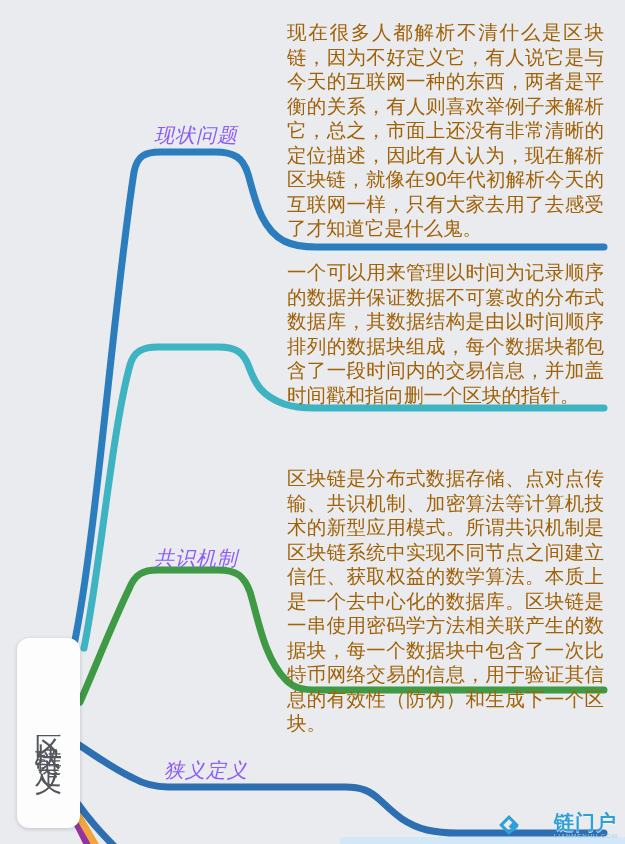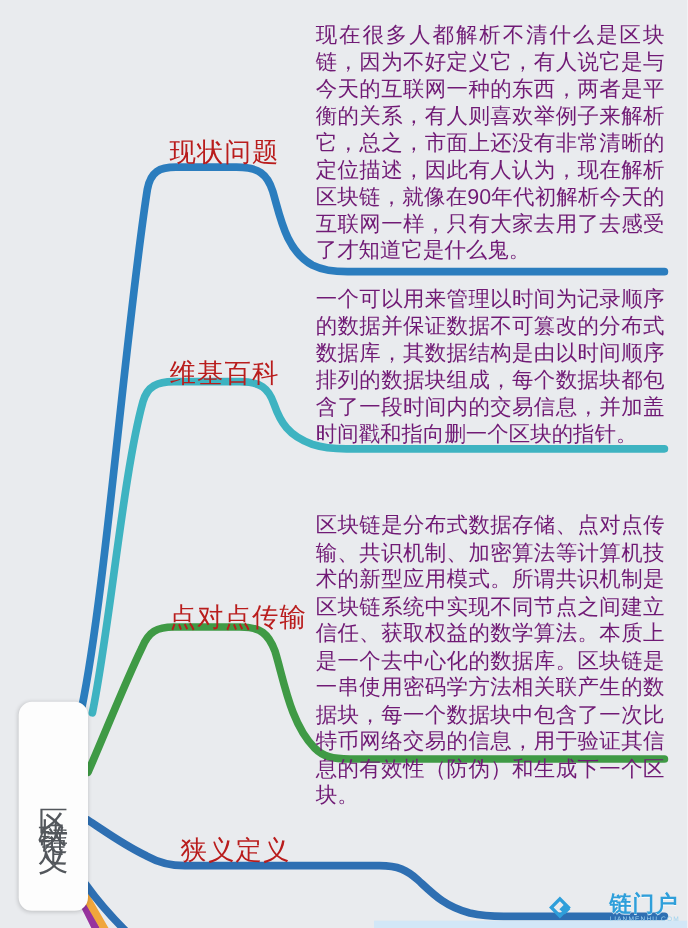--- a/index.html
+++ b/index.html
@@ -26,37 +26,38 @@
   }
   .root-label {
     writing-mode: vertical-lr;
     text-orientation: upright;
     font-size: 27px;
     letter-spacing: 8px;
     color: #53575c;
   }
   .branch-label {
     position: absolute;
-    font-size: 24px;
+    font-size: 20px;
     letter-spacing: 1px;
-    color: #b91c1c;
+    color: #8b5cf6;
     white-space: nowrap;
     z-index: 2;
+    font-style: italic;
   }
   .lbl-0 { left: 154px; top: 122px; }
   .lbl-1 { left: 154px; top: 323px; }
   .lbl-2 { left: 154px; top: 545px; }
   .lbl-3 { left: 164px; top: 757px; }
   .topic-text {
     position: absolute;
     left: 287px;
     width: 317px;
     font-size: 19.5px;
     line-height: 24.5px;
-    color: #701a75;
+    color: #a16207;
     text-align: justify;
     text-align-last: left;
     z-index: 2;
   }
   .para-0 { top: 20px; }
   .para-1 { top: 260px; }
   .para-2 { top: 426px; margin-top: 40px; }
   .para-3 { top: 711px; }
   .underline-glow {
     position: absolute;
@@ -125,22 +126,21 @@
     <path d="M 78 804 C 88 818 100 832 114 846" stroke="#2e6fb2"></path>
   </svg>
 
   <div class="underline-glow"></div>
 
   <div class="root-node">
     <div class="root-label">区块链定义</div>
   </div>
 
   <div class="branch-label lbl-0">现状问题</div>
-  <div class="branch-label lbl-1">维基百科</div>
-  <div class="branch-label lbl-2">点对点传输</div>
+  <div class="branch-label lbl-2">共识机制</div>
   <div class="branch-label lbl-3">狭义定义</div>
 
   <div class="topic-text para-0">现在很多人都解析不清什么是区块链，因为不好定义它，有人说它是与今天的互联网一种的东西，两者是平衡的关系，有人则喜欢举例子来解析它，总之，市面上还没有非常清晰的定位描述，因此有人认为，现在解析区块链，就像在90年代初解析今天的互联网一样，只有大家去用了去感受了才知道它是什么鬼。</div>
   <div class="topic-text para-1">一个可以用来管理以时间为记录顺序的数据并保证数据不可篡改的分布式数据库，其数据结构是由以时间顺序排列的数据块组成，每个数据块都包含了一段时间内的交易信息，并加盖时间戳和指向删一个区块的指针。</div>
   <div class="topic-text para-2">区块链是分布式数据存储、点对点传输、共识机制、加密算法等计算机技术的新型应用模式。所谓共识机制是区块链系统中实现不同节点之间建立信任、获取权益的数学算法。本质上是一个去中心化的数据库。区块链是一串使用密码学方法相关联产生的数据块，每一个数据块中包含了一次比特币网络交易的信息，用于验证其信息的有效性（防伪）和生成下一个区块。</div>
 
   <div class="watermark">
     <div class="wm-icon">
       <div class="outer"></div>
       <div class="inner"></div>

